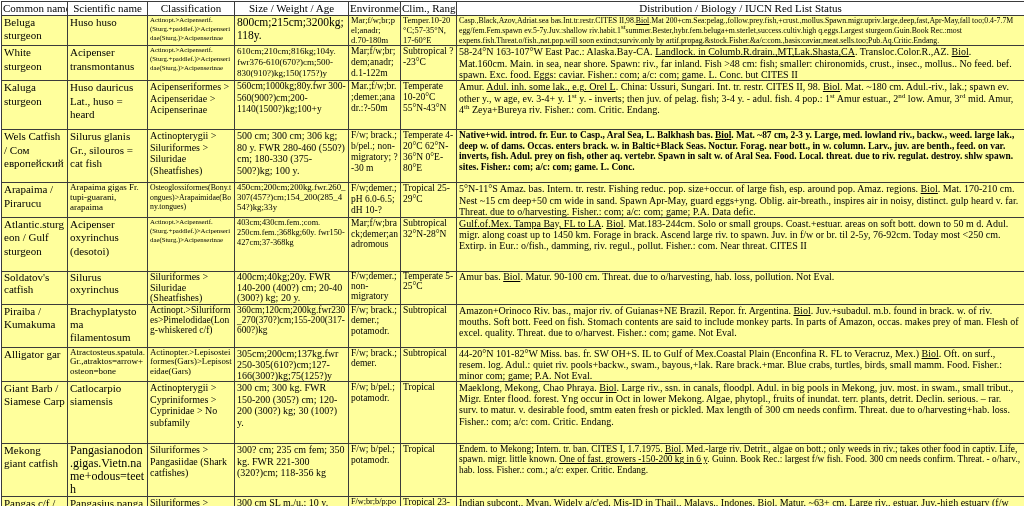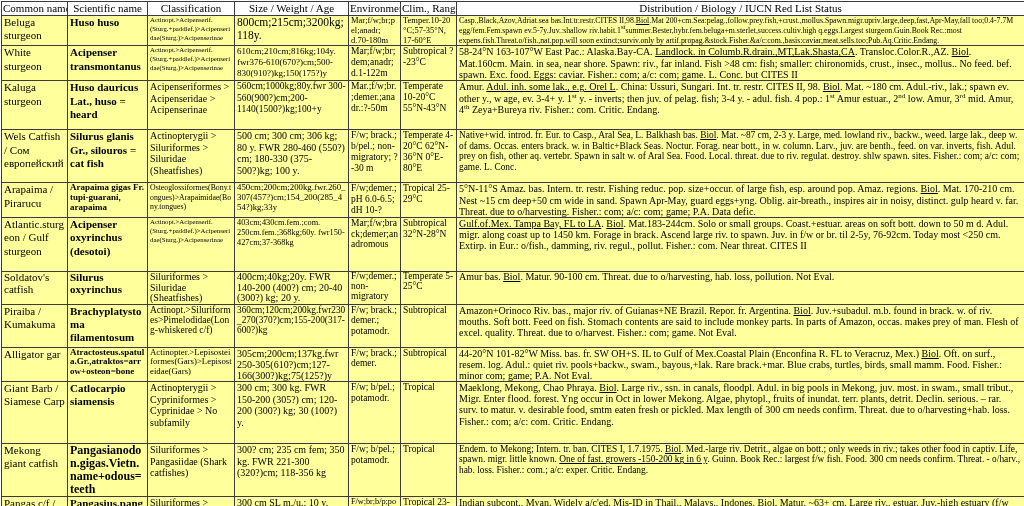--- a/index.html
+++ b/index.html
@@ -31,21 +31,21 @@
     font-weight:normal;
     font-size:11px;
     height:13px;
     text-align:center;
     padding:0 1px;
     white-space:nowrap;
     overflow:hidden;
   }
   td{background:var(--cell-bg);}
   .c-common{font-size:11px;line-height:1.22;}
-  .c-sci{font-size:11px;line-height:1.22;font-weight:bold;}
+  .c-sci{font-size:11px;line-height:1.22;}
   .c-cls{font-size:10px;line-height:1.15;}
   .c-size{font-size:10px;line-height:1.15;}
   .c-env{font-size:9.5px;line-height:1.13;}
   .c-clim{font-size:9.5px;line-height:1.13;}
   .c-dist{font-size:10px;line-height:1.12;}
   .c-dist sup{font-size:7px;line-height:0;}
   
   tr.r0 .c-cls, tr.r1 .c-cls, tr.r5 .c-cls{font-size:6.8px;line-height:1.3;}
   tr.r4 .c-cls{font-size:7.8px;line-height:1.2;}
   tr.r7 .c-cls{font-size:9.5px;line-height:1.1;}
@@ -53,21 +53,21 @@
   tr.r0 .c-size{font-size:11.5px;line-height:1.15;}
   tr.r1 .c-size{font-size:9px;line-height:1.18;margin-left:48px;}
   tr.r2 .c-size{font-size:9.5px;line-height:1.18;}
   tr.r4 .c-size{font-size:8.8px;line-height:1.13;}
   tr.r5 .c-size{font-size:8.3px;line-height:1.18;}
   tr.r7 .c-size{font-size:9.3px;line-height:1.1;}
   tr.r8 .c-size{font-size:10px;line-height:1.1;}
   tr.r0 .c-env, tr.r0 .c-clim{font-size:8.5px;line-height:1.15;}
   tr.r11 .c-env{font-size:8.2px;line-height:1.2;}
   tr.r0 .c-dist{font-size:7.8px;line-height:1.26;}
-  tr.r3 .c-dist{font-size:9.4px;line-height:1.11;}
+  tr.r3 .c-dist{font-size:9.4px;line-height:1.11;font-weight:bold;}
   tr.r10 .c-dist{font-size:9.4px;line-height:1.1;}
   tr.r4 .c-sci{font-size:9px;line-height:1.1;margin-top:43px;}
   tr.r10 .c-sci{font-size:12px;line-height:1.08;}
   tr.r6 td{line-height:1.05;}
   tr.r8 .c-sci{font-size:9px;line-height:1.08;}
 </style>
 </head>
 <body>
 
 <table class="species">

